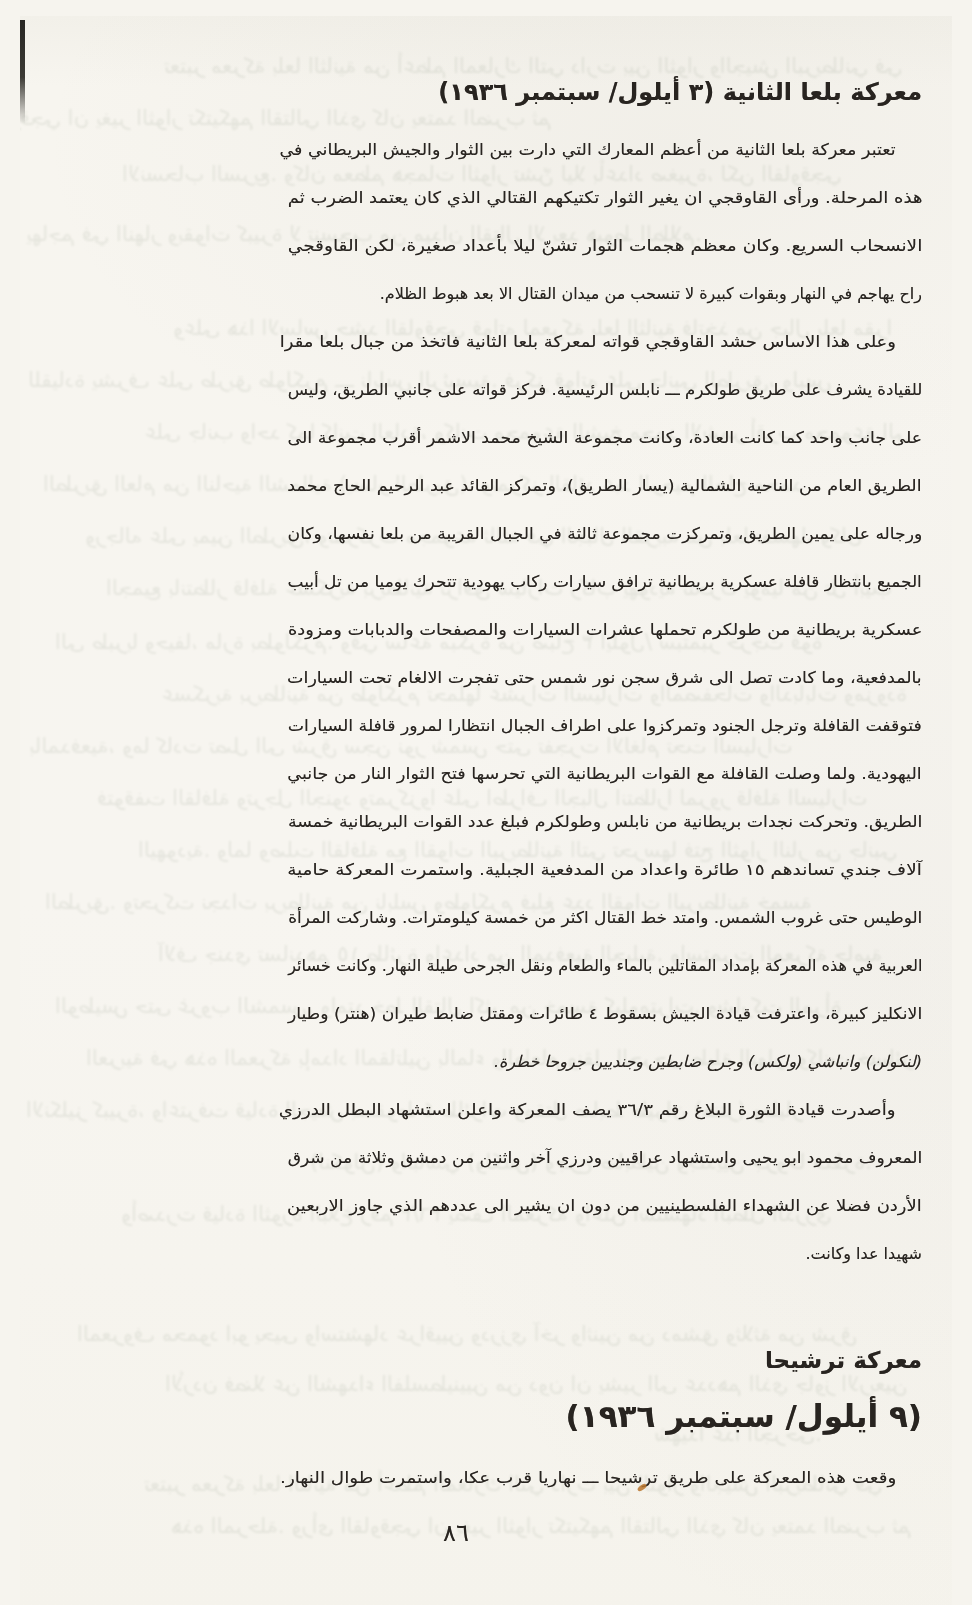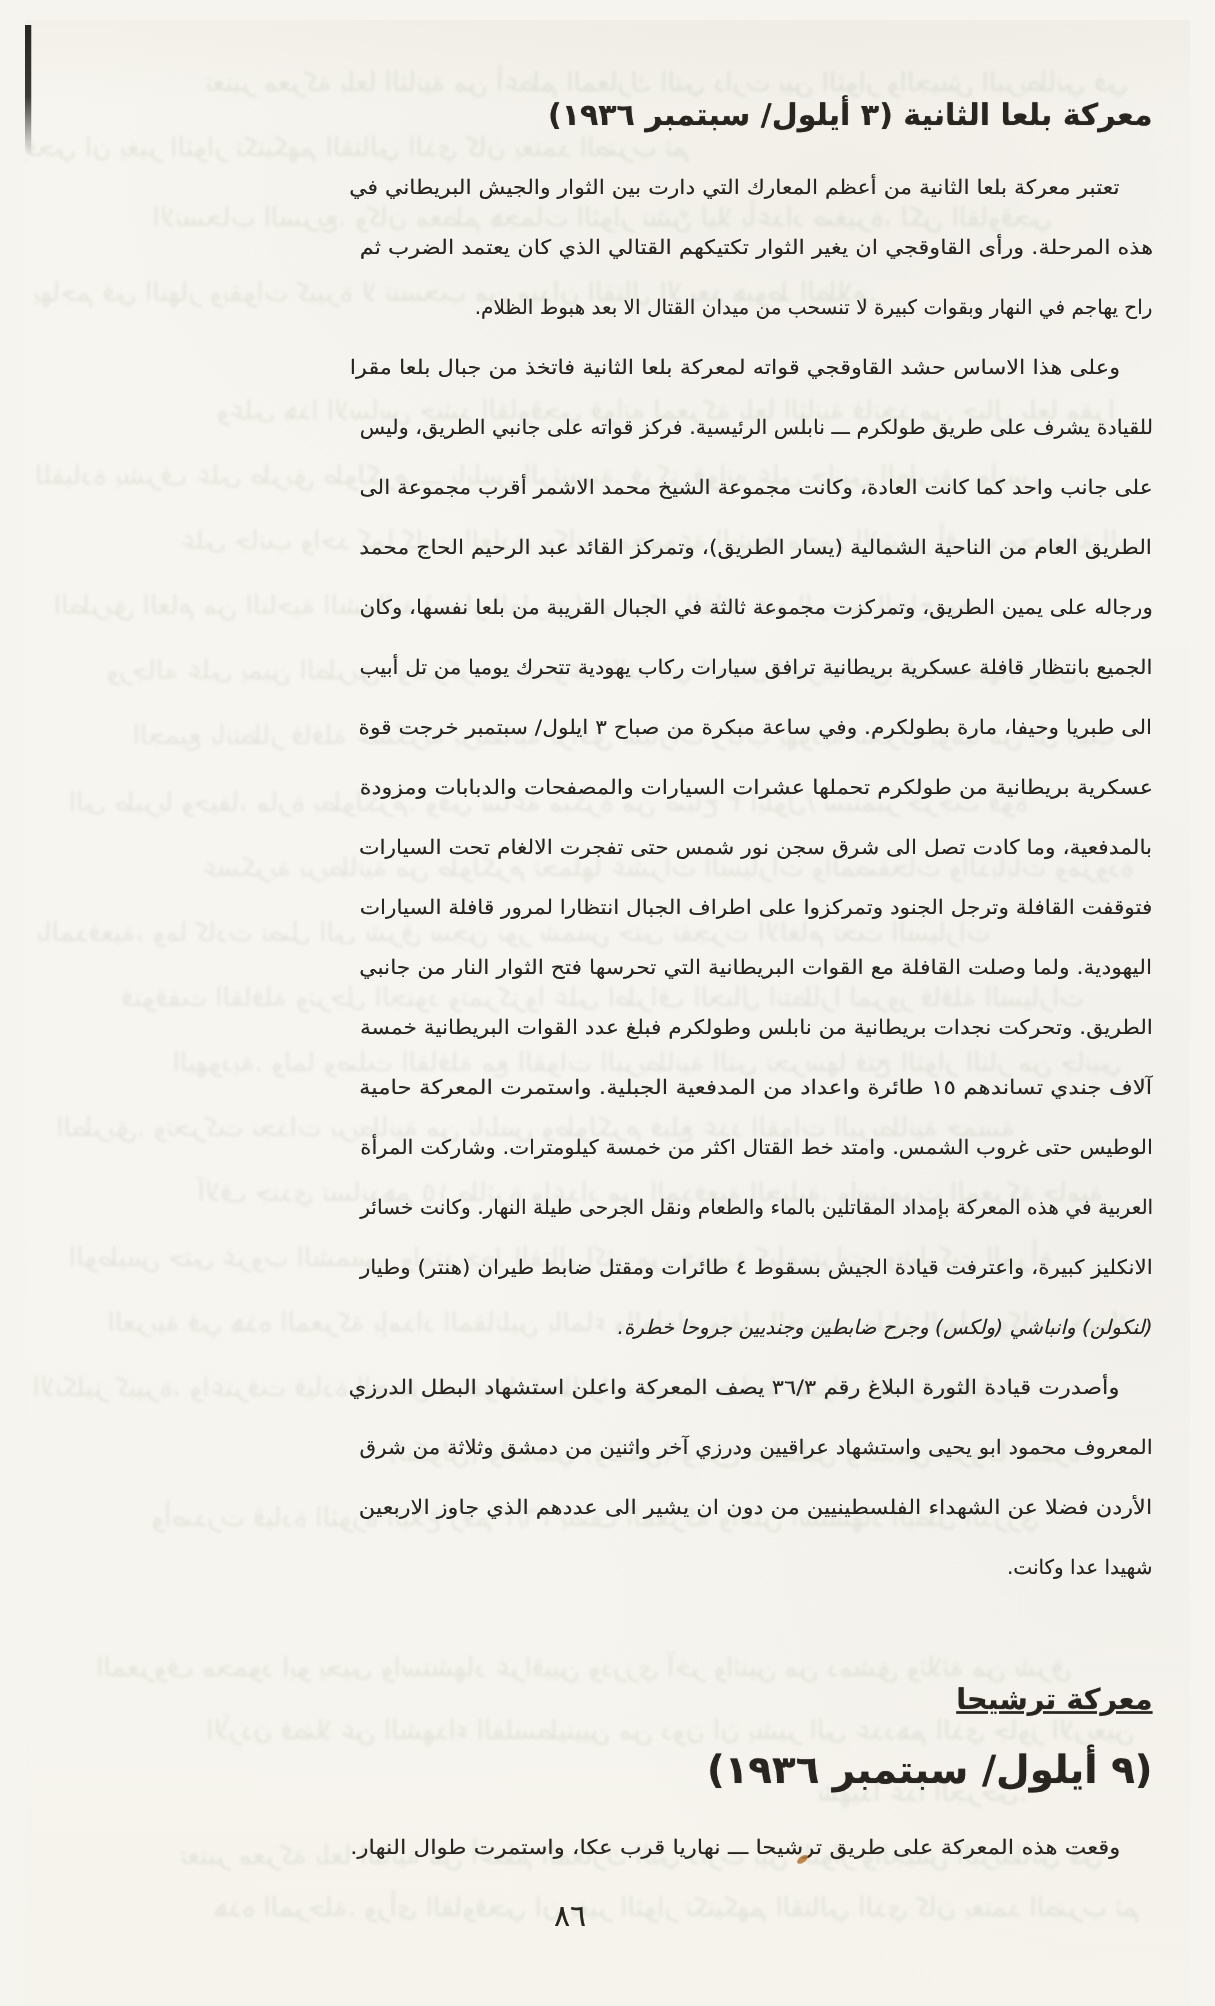--- a/index.html
+++ b/index.html
@@ -38,21 +38,20 @@
     height:48px;line-height:48px;font-size:16px;
     white-space:nowrap;overflow:visible;
     text-shadow:0 0 0.5px rgba(40,35,30,0.45);
   }
   .line.indent{padding-right:26px;}
   .line .txt{display:inline-block;transform-origin:100% 50%;}
   .section2{margin-top:64px;}
   .sec2-title{
     font-size:23px;font-weight:700;line-height:36px;white-space:nowrap;
     text-shadow:0 0 0.6px rgba(35,30,25,0.55);
-    text-decoration:underline;
   }
   .sec2-subtitle{
     font-size:31px;font-weight:700;line-height:36px;margin-top:20px;white-space:nowrap;
     text-shadow:0 0 0.6px rgba(35,30,25,0.55);
   }
   .sec2-body{margin-top:20px;text-decoration:underline;}
   .page-num{
     margin-top:16px;text-align:center;font-size:24px;line-height:30px;
     transform:translateX(-30px);
     text-shadow:0 0 0.5px rgba(40,35,30,0.45);
@@ -103,30 +102,30 @@
     </div>
 
   <div class="text-layer">
 
     <div class="doc-title">معركة بلعا الثانية (٣ أيلول/ سبتمبر ١٩٣٦)</div>
 
     <div id="sec1-paras">
         <div class="para">
           <div class="line indent fit"><span class="txt" style="transform: scaleX(1.0952);">تعتبر معركة بلعا الثانية من أعظم المعارك التي دارت بين الثوار والجيش البريطاني في</span></div>
           <div class="line fit"><span class="txt" style="transform: scaleX(1.1245);">هذه المرحلة. ورأى القاوقجي ان يغير الثوار تكتيكهم القتالي الذي كان يعتمد الضرب ثم</span></div>
+          <div class="line fit"><span class="txt" style="transform: scaleX(1.1574);">الانسحاب السريع. وكان معظم هجمات الثوار تشنّ ليلا بأعداد صغيرة، لكن القاوقجي</span></div>
           <div class="line"><span class="txt" style="transform: scaleX(1);">راح يهاجم في النهار وبقوات كبيرة لا تنسحب من ميدان القتال الا بعد هبوط الظلام.</span></div>
         </div>
         <div class="para">
           <div class="line indent fit"><span class="txt" style="transform: scaleX(1.1244);">وعلى هذا الاساس حشد القاوقجي قواته لمعركة بلعا الثانية فاتخذ من جبال بلعا مقرا</span></div>
           <div class="line fit"><span class="txt" style="transform: scaleX(1.0364);">للقيادة يشرف على طريق طولكرم ـــ نابلس الرئيسية. فركز قواته على جانبي الطريق، وليس</span></div>
           <div class="line fit"><span class="txt" style="transform: scaleX(1.0844);">على جانب واحد كما كانت العادة، وكانت مجموعة الشيخ محمد الاشمر أقرب مجموعة الى</span></div>
           <div class="line fit"><span class="txt" style="transform: scaleX(1.0962);">الطريق العام من الناحية الشمالية (يسار الطريق)، وتمركز القائد عبد الرحيم الحاج محمد</span></div>
           <div class="line fit"><span class="txt" style="transform: scaleX(1.0717);">ورجاله على يمين الطريق، وتمركزت مجموعة ثالثة في الجبال القريبة من بلعا نفسها، وكان</span></div>
           <div class="line fit"><span class="txt" style="transform: scaleX(1.0592);">الجميع بانتظار قافلة عسكرية بريطانية ترافق سيارات ركاب يهودية تتحرك يوميا من تل أبيب</span></div>
-          <div class="line fit"><span class="txt" style="transform: scaleX(1.0857);">الى طبريا وحيفا، مارة بطولكرم. وفي ساعة مبكرة من صباح ٣ ايلول/ سبتمبر خرجت قوة</span></div>
           <div class="line fit"><span class="txt" style="transform: scaleX(1.1163);">عسكرية بريطانية من طولكرم تحملها عشرات السيارات والمصفحات والدبابات ومزودة</span></div>
           <div class="line fit"><span class="txt" style="transform: scaleX(1.0909);">بالمدفعية، وما كادت تصل الى شرق سجن نور شمس حتى تفجرت الالغام تحت السيارات</span></div>
           <div class="line fit"><span class="txt" style="transform: scaleX(1.0806);">فتوقفت القافلة وترجل الجنود وتمركزوا على اطراف الجبال انتظارا لمرور قافلة السيارات</span></div>
           <div class="line fit"><span class="txt" style="transform: scaleX(1.0962);">اليهودية. ولما وصلت القافلة مع القوات البريطانية التي تحرسها فتح الثوار النار من جانبي</span></div>
           <div class="line fit"><span class="txt" style="transform: scaleX(1.0857);">الطريق. وتحركت نجدات بريطانية من نابلس وطولكرم فبلغ عدد القوات البريطانية خمسة</span></div>
           <div class="line fit"><span class="txt" style="transform: scaleX(1.1501);">آلاف جندي تساندهم ١٥ طائرة واعداد من المدفعية الجبلية. واستمرت المعركة حامية</span></div>
           <div class="line fit"><span class="txt" style="transform: scaleX(1.058);">الوطيس حتى غروب الشمس. وامتد خط القتال اكثر من خمسة كيلومترات. وشاركت المرأة</span></div>
           <div class="line fit"><span class="txt" style="transform: scaleX(1.0077);">العربية في هذه المعركة بإمداد المقاتلين بالماء والطعام ونقل الجرحى طيلة النهار. وكانت خسائر</span></div>
           <div class="line fit"><span class="txt" style="transform: scaleX(1.0729);">الانكليز كبيرة، واعترفت قيادة الجيش بسقوط ٤ طائرات ومقتل ضابط طيران (هنتر) وطيار</span></div>
           <div class="line"><span class="txt" style="transform: scaleX(1); font-style: italic;">(لنكولن) وانباشي (ولكس) وجرح ضابطين وجنديين جروحا خطرة.</span></div>

